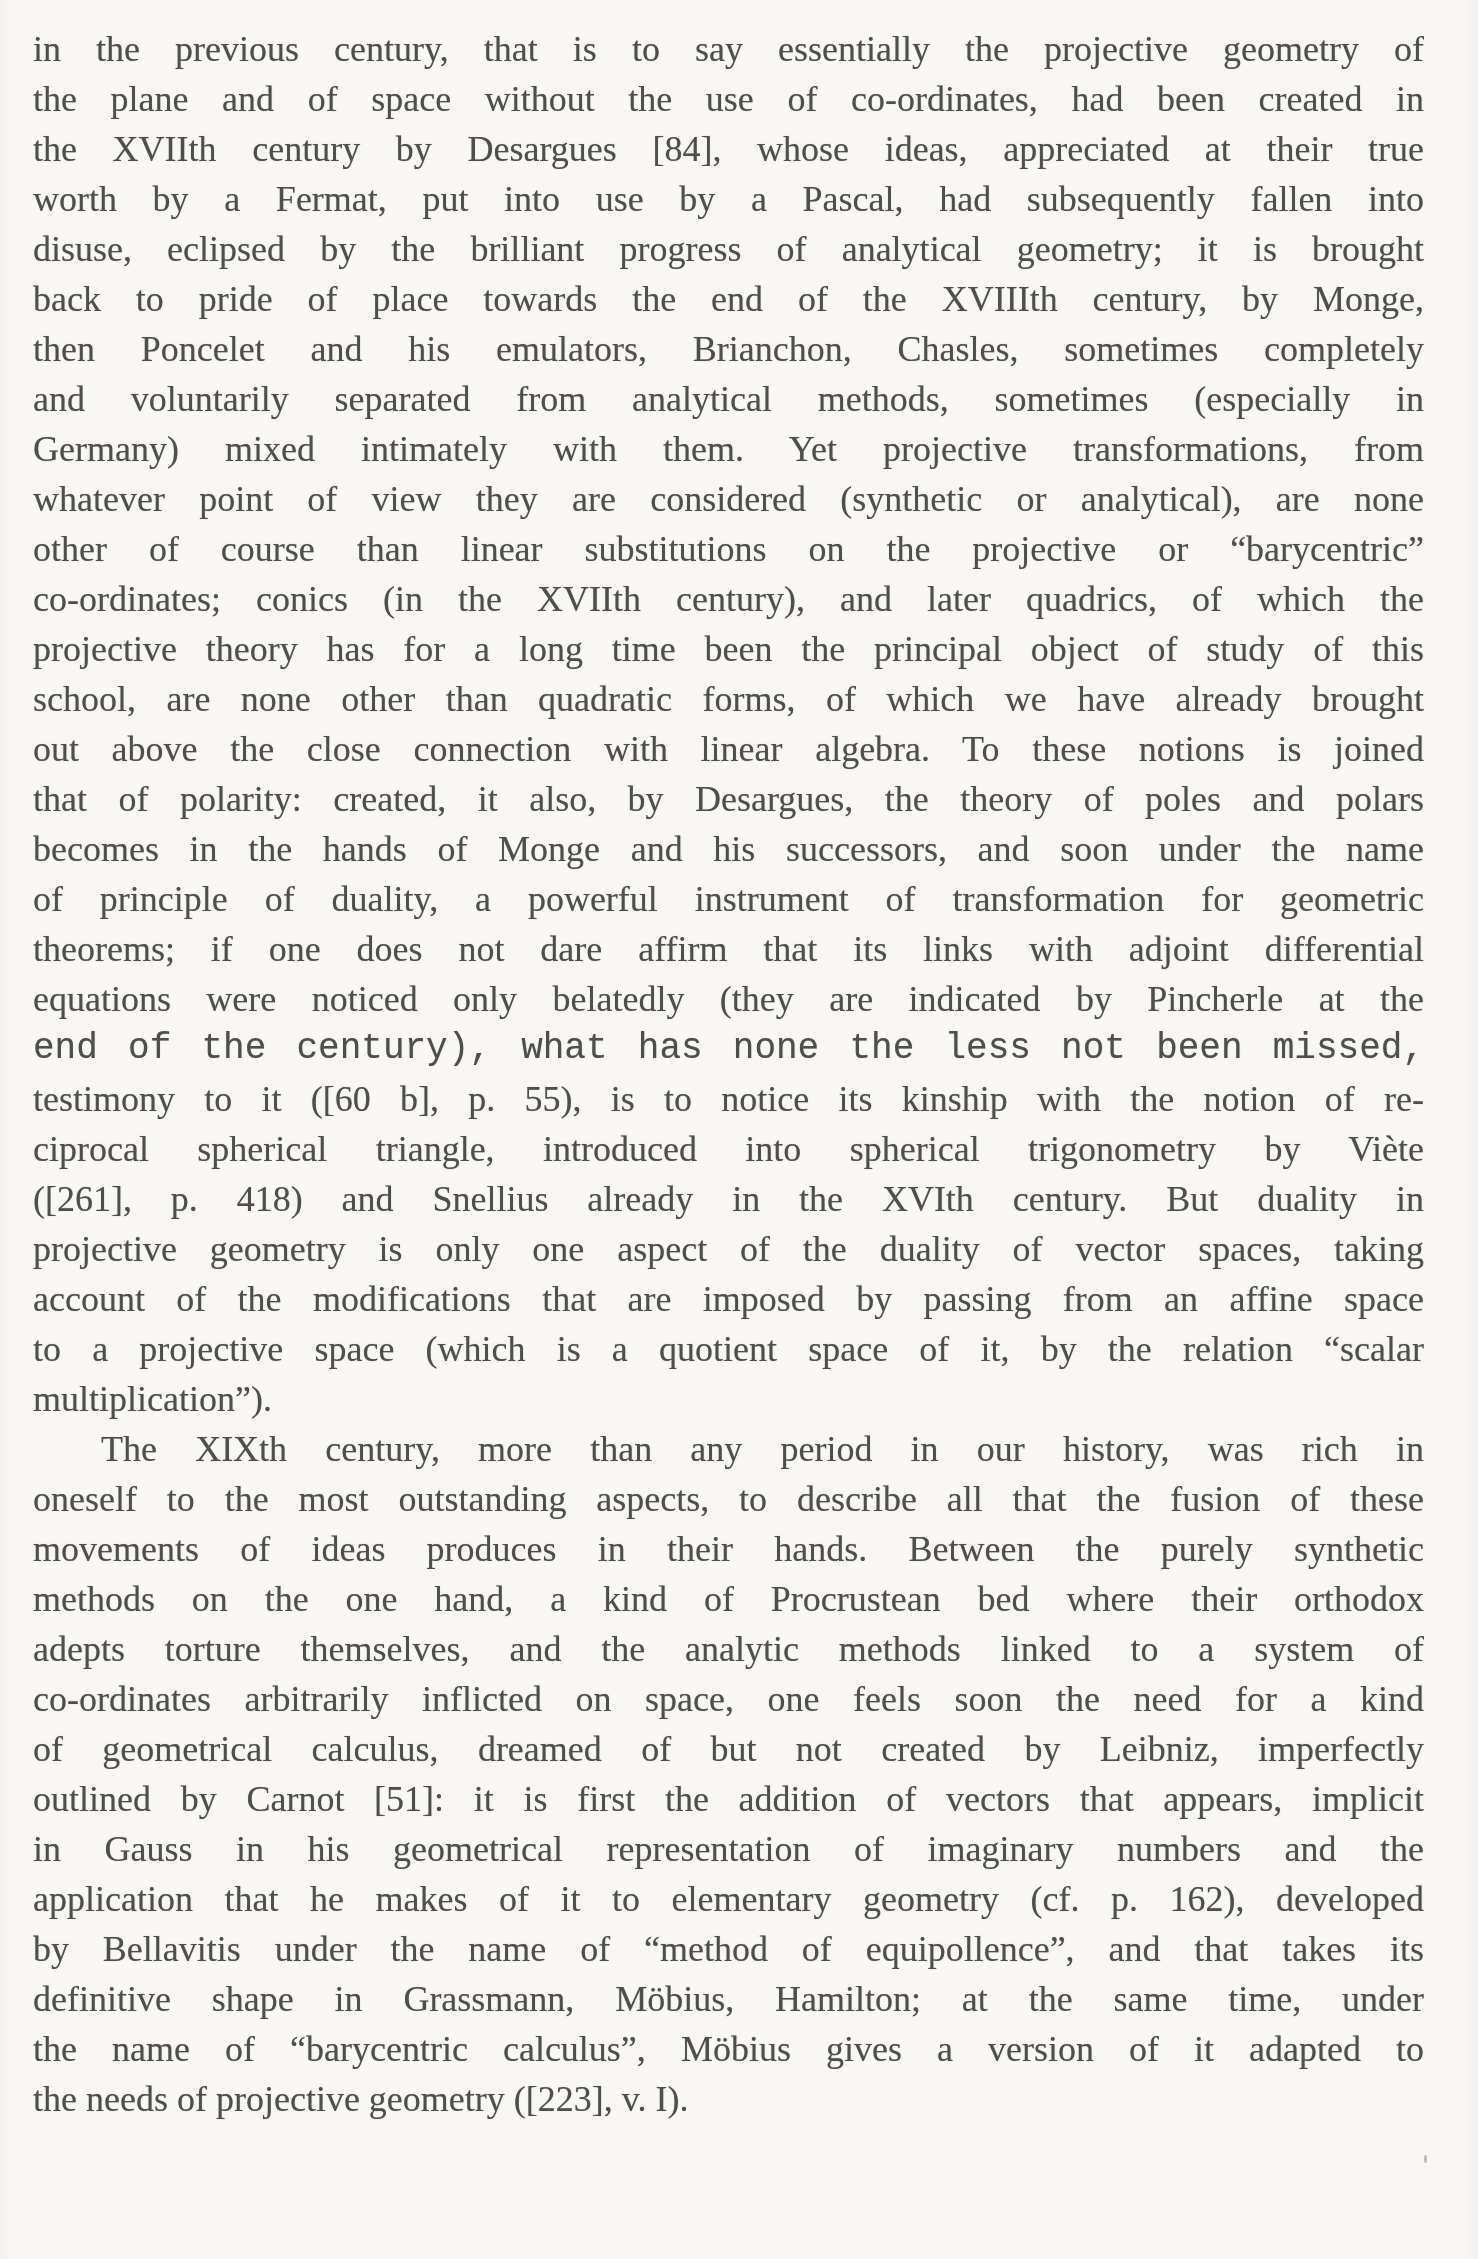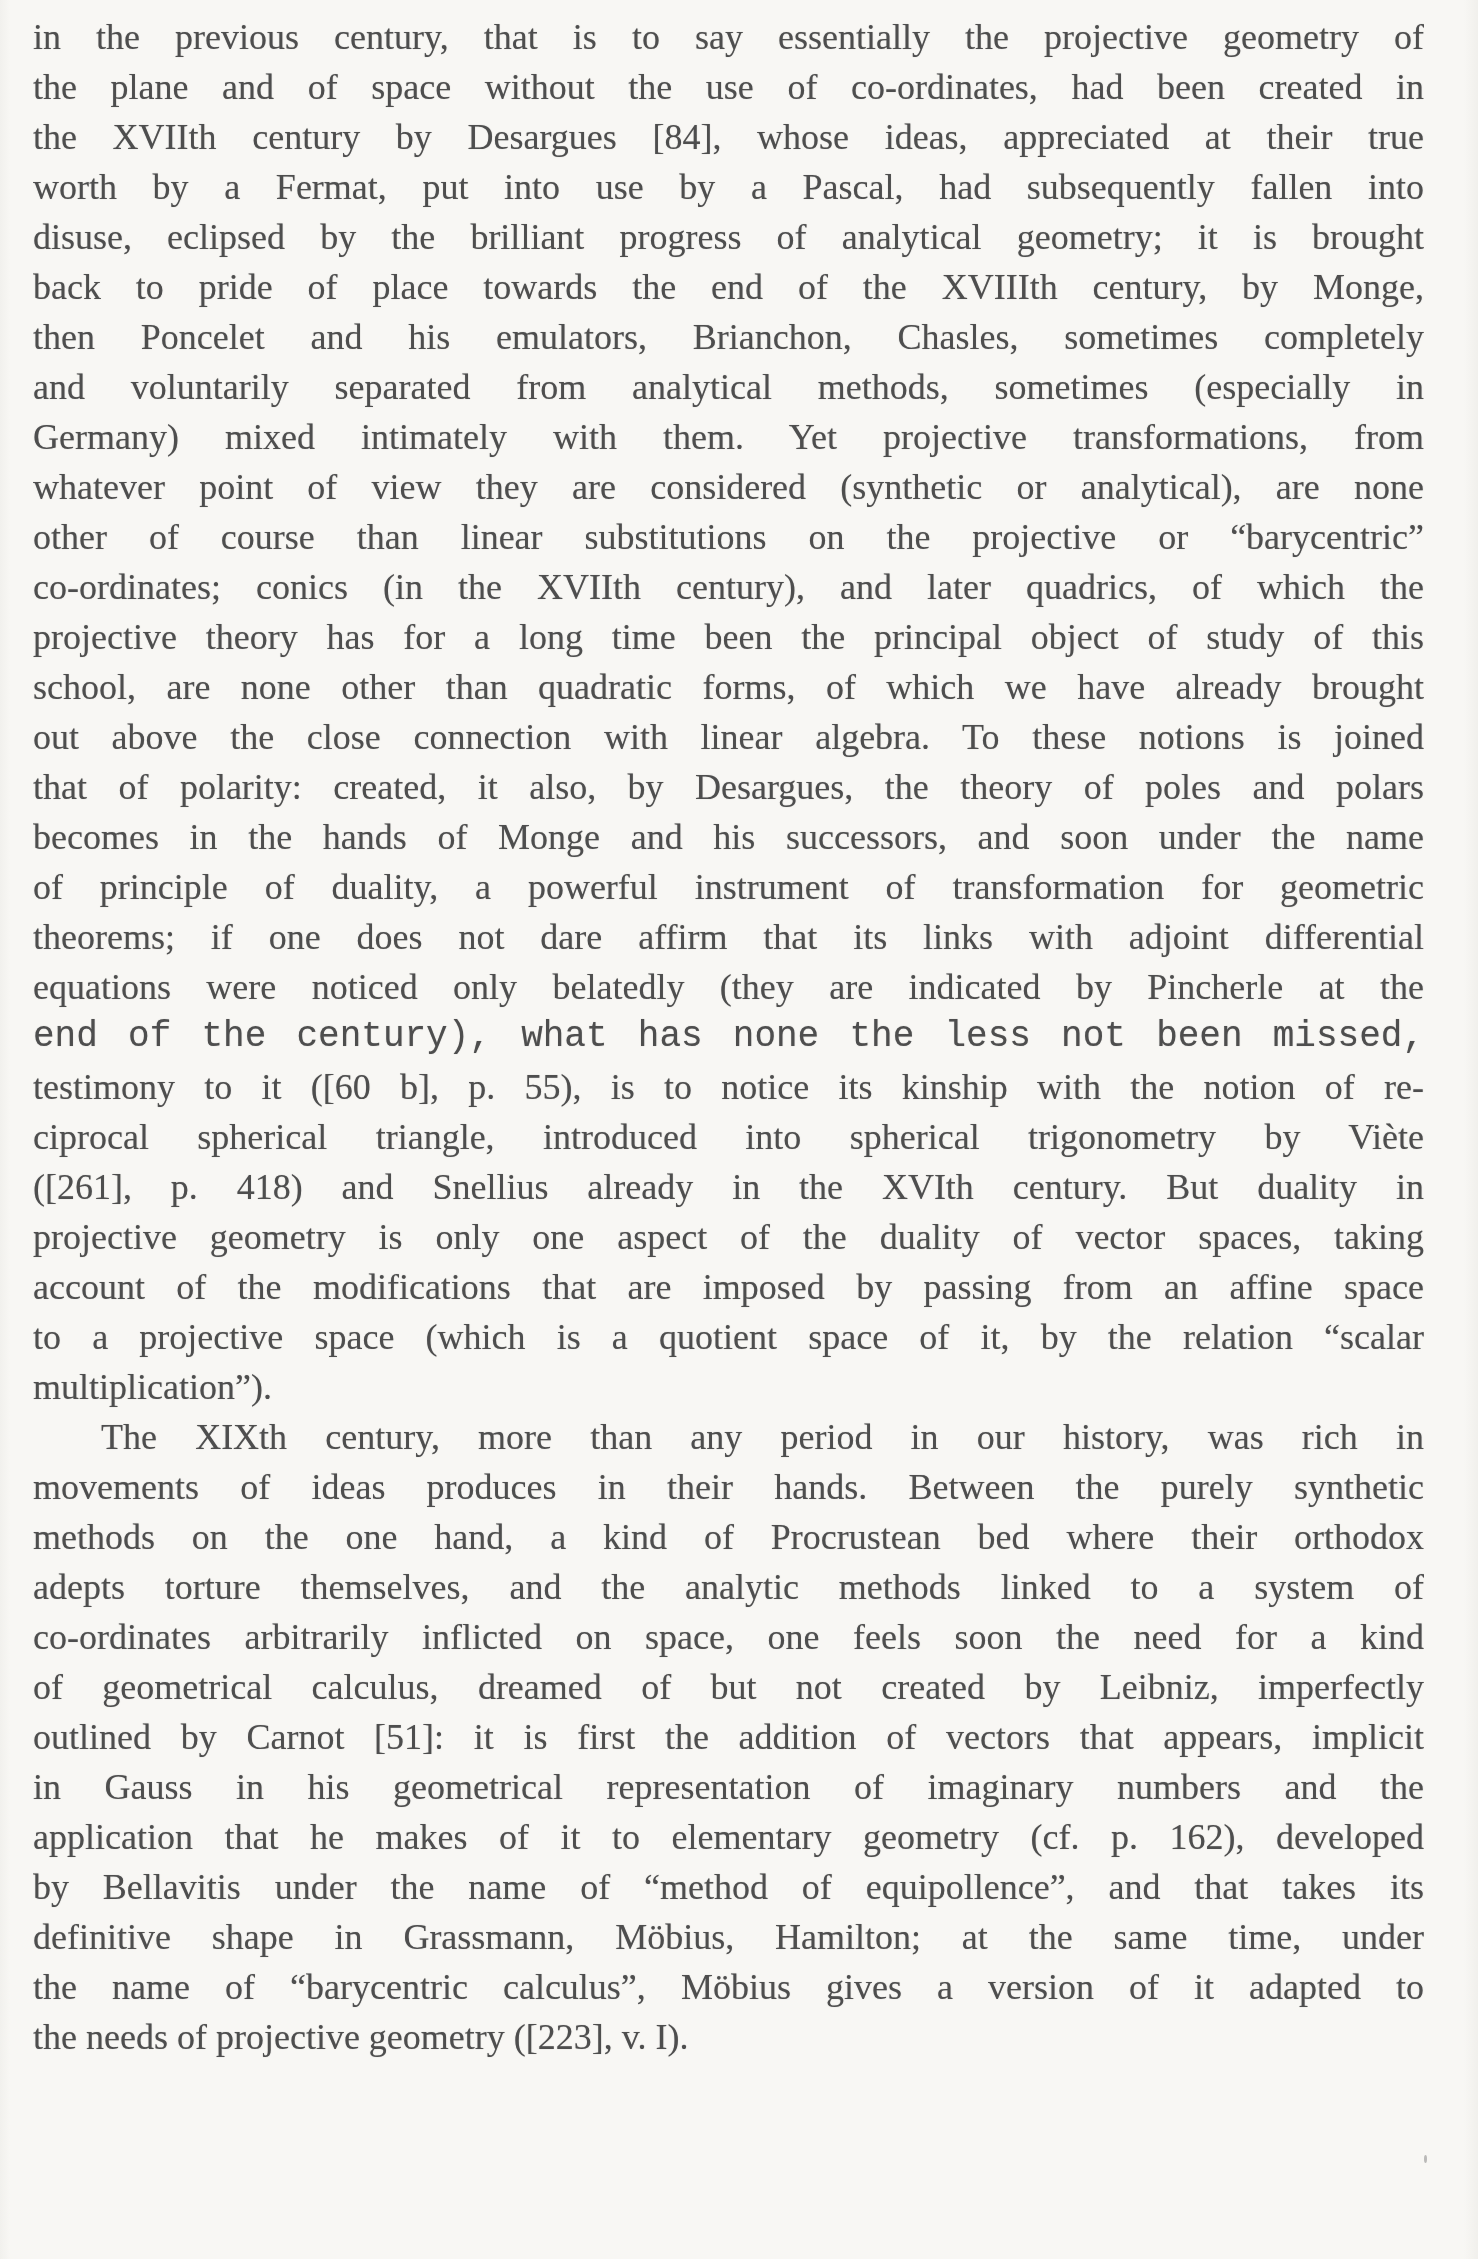--- a/index.html
+++ b/index.html
@@ -5,21 +5,21 @@
   html, body {
     margin: 0;
     padding: 0;
     background: #ffffff;
   }
   .page {
     position: relative;
     width: 1478px;
     height: 2259px;
     box-sizing: border-box;
-    padding: 12px 54px 0 33px;
+    padding: 24px 54px 0 33px;
     background:
       linear-gradient(to right, rgba(120,120,110,0.05) 0px, rgba(0,0,0,0) 10px),
       linear-gradient(to left, rgba(120,120,110,0.06) 0px, rgba(0,0,0,0) 14px),
       #f8f7f4;
     overflow: hidden;
   }
   .paragraph { margin: 0; }
   .line {
     font-family: "Liberation Serif", "DejaVu Serif", serif;
     font-size: 36px;
@@ -75,20 +75,21 @@
         <div class="line" style="color: rgb(78, 78, 78);">testimony to it ([60 b], p. 55), is to notice its kinship with the notion of re-</div>
         <div class="line" style="color: rgb(78, 78, 78);">ciprocal spherical triangle, introduced into spherical trigonometry by Viète</div>
         <div class="line" style="color: rgb(78, 78, 78);">([261], p. 418) and Snellius already in the XVIth century. But duality in</div>
         <div class="line" style="color: rgb(78, 78, 78);">projective geometry is only one aspect of the duality of vector spaces, taking</div>
         <div class="line" style="color: rgb(78, 78, 78);">account of the modifications that are imposed by passing from an affine space</div>
         <div class="line" style="color: rgb(78, 78, 78);">to a projective space (which is a quotient space of it, by the relation “scalar</div>
         <div class="line para-last" style="color: rgb(78, 78, 78);">multiplication”).</div>
       </div>
       <div class="paragraph">
         <div class="line indent" style="color: rgb(78, 78, 78);">The XIXth century, more than any period in our history, was rich in</div>
+        <div class="line" style="color: rgb(78, 78, 78);">oneself to the most outstanding aspects, to describe all that the fusion of these</div>
         <div class="line" style="color: rgb(78, 78, 78);">movements of ideas produces in their hands. Between the purely synthetic</div>
         <div class="line" style="color: rgb(78, 78, 78);">methods on the one hand, a kind of Procrustean bed where their orthodox</div>
         <div class="line" style="color: rgb(78, 78, 78);">adepts torture themselves, and the analytic methods linked to a system of</div>
         <div class="line" style="color: rgb(78, 78, 78);">co-ordinates arbitrarily inflicted on space, one feels soon the need for a kind</div>
         <div class="line" style="color: rgb(78, 78, 78);">of geometrical calculus, dreamed of but not created by Leibniz, imperfectly</div>
         <div class="line" style="color: rgb(78, 78, 78);">outlined by Carnot [51]: it is first the addition of vectors that appears, implicit</div>
         <div class="line" style="color: rgb(78, 78, 78);">in Gauss in his geometrical representation of imaginary numbers and the</div>
         <div class="line" style="color: rgb(78, 78, 78);">application that he makes of it to elementary geometry (cf. p. 162), developed</div>
         <div class="line" style="color: rgb(78, 78, 78);">by Bellavitis under the name of “method of equipollence”, and that takes its</div>
         <div class="line" style="color: rgb(78, 78, 78);">definitive shape in Grassmann, Möbius, Hamilton; at the same time, under</div>

